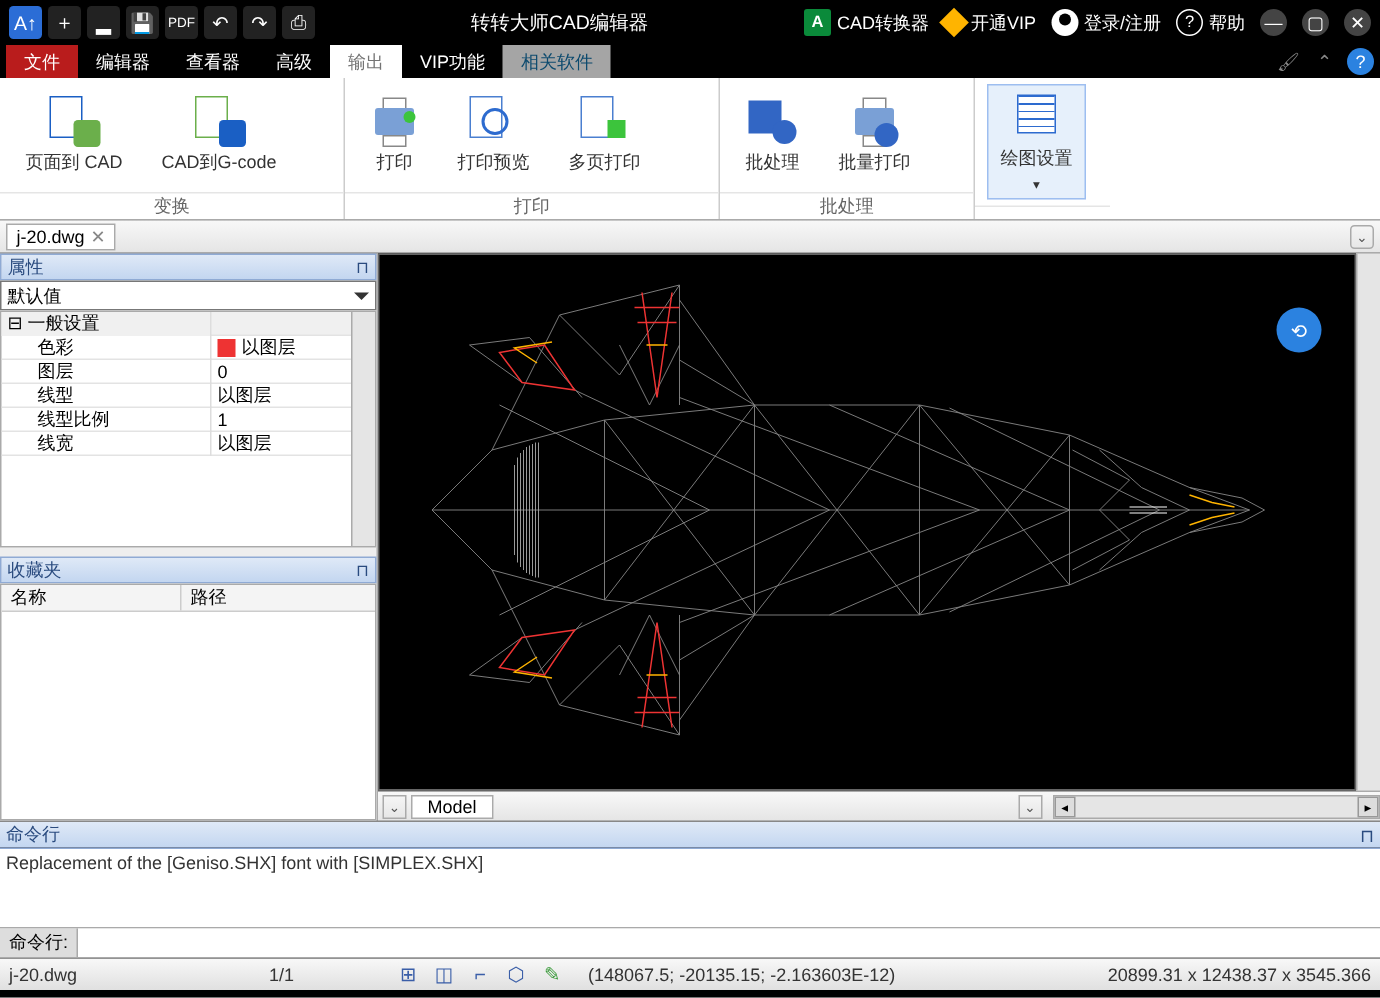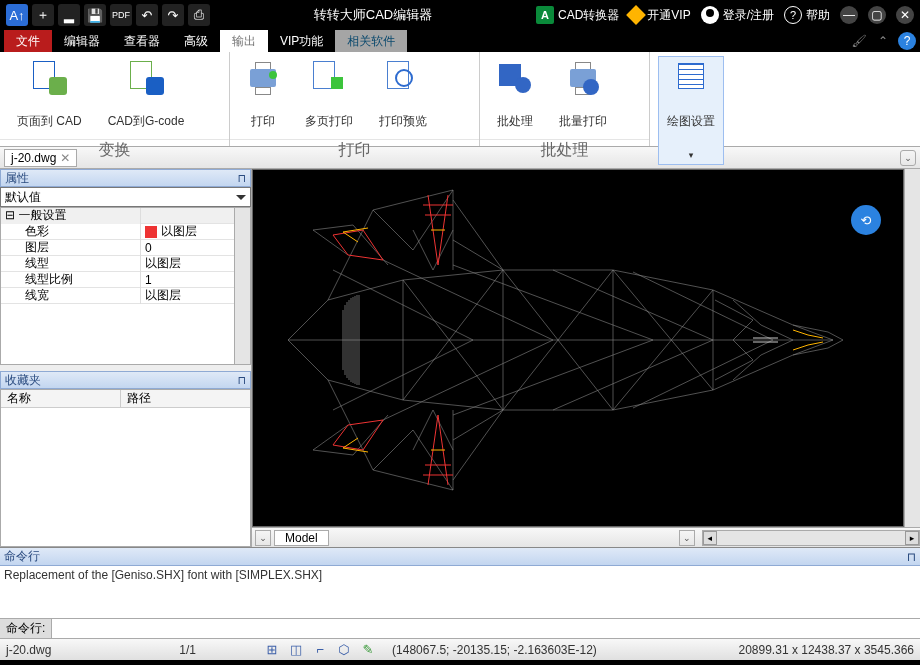--- a/index.html
+++ b/index.html
@@ -20,22 +20,22 @@
 .menubar{height:22px;background:#000;display:flex;align-items:stretch;padding-left:4px;position:relative;}
 .mtab{padding:0 12px;display:flex;align-items:center;color:#fff;cursor:pointer;font-size:12px;}
 .mtab.blue{background:#b91c1c;}
 .mtab.act{background:#fff;color:#737373;}
 .mtab.gray{background:#a5a5a5;color:#0c4a6e;}
 .menu-r{position:absolute;right:4px;top:0;display:flex;gap:6px;align-items:center;height:100%;}
 .menu-r .mi{width:18px;height:18px;display:flex;align-items:center;justify-content:center;color:#888;cursor:pointer;}
 .ribbon{height:95px;background:#fff;border-bottom:1px solid #aaa;display:flex;}
 .rgroup{border-right:1px solid #ccc;display:flex;flex-direction:column;}
 .rgbody{flex:1;display:flex;align-items:center;padding:4px 8px;gap:8px;}
-.rgfoot{height:18px;text-align:center;color:#666;font-size:16px;border-top:1px solid #e5e5e5;}
-.rbtn{display:flex;flex-direction:column;align-items:center;gap:20px;padding:4px 8px;cursor:pointer;border:1px solid transparent;}
+.rgfoot{height:18px;text-align:center;color:#666;font-size:12px;border-top:1px solid #e5e5e5;}
+.rbtn{display:flex;flex-direction:column;align-items:center;gap:4px;padding:4px 8px;cursor:pointer;border:1px solid transparent;}
 .rbtn.sel{border:1px solid #9dbef0;background:#e6f0fb;}
 .rico{width:32px;height:32px;position:relative;}
 .rlbl{font-size:12px;color:#333;min-height:15px;}
 
 .ico-page{width:22px;height:28px;border:1.5px solid #1a5fc4;background:#fff;position:absolute;}
 .ico-cad{width:18px;height:18px;background:#6baf4b;border-radius:3px;position:absolute;right:-2px;bottom:-2px;}
 .ico-printer{width:26px;height:18px;background:#7aa0d6;border-radius:2px;position:absolute;top:8px;left:3px;}
 .ico-ptop{width:16px;height:8px;background:#fff;border:1px solid #888;position:absolute;top:1px;left:8px;}
 .ico-pbot{width:16px;height:8px;background:#fff;border:1px solid #888;position:absolute;bottom:-2px;left:8px;}
 .ico-dot{width:8px;height:8px;background:#3cc43c;border-radius:50%;position:absolute;right:2px;top:10px;}
@@ -166,30 +166,30 @@
             <div class="ico-ptop"></div>
             <div class="ico-printer"></div>
             <div class="ico-pbot"></div>
             <div class="ico-dot"></div>
           </div>
           <div class="rlbl">打印</div>
         </div>
    <div class="rbtn">
           <div class="rico">
             <div class="ico-doc"></div>
+            <div class="ico-lens" style="top:8px;left:8px;width:18px;height:18px;"></div>
+          </div>
+          <div class="rlbl">打印预览</div>
+        </div>
+   <div class="rbtn">
+          <div class="rico">
+            <div class="ico-doc"></div>
             <div class="ico-plus"></div>
           </div>
           <div class="rlbl">多页打印</div>
-        </div>
-   <div class="rbtn">
-          <div class="rico">
-            <div class="ico-doc"></div>
-            <div class="ico-lens" style="top:8px;left:8px;width:18px;height:18px;"></div>
-          </div>
-          <div class="rlbl">打印预览</div>
         </div>
   </div>
   <div class="rgfoot">打印</div>
  </div>
  <div class="rgroup" style="width:170px;">
   <div class="rgbody">
    <div class="rbtn">
           <div class="rico">
             <div class="ico-disk"></div>
             <div class="ico-gear"></div>

